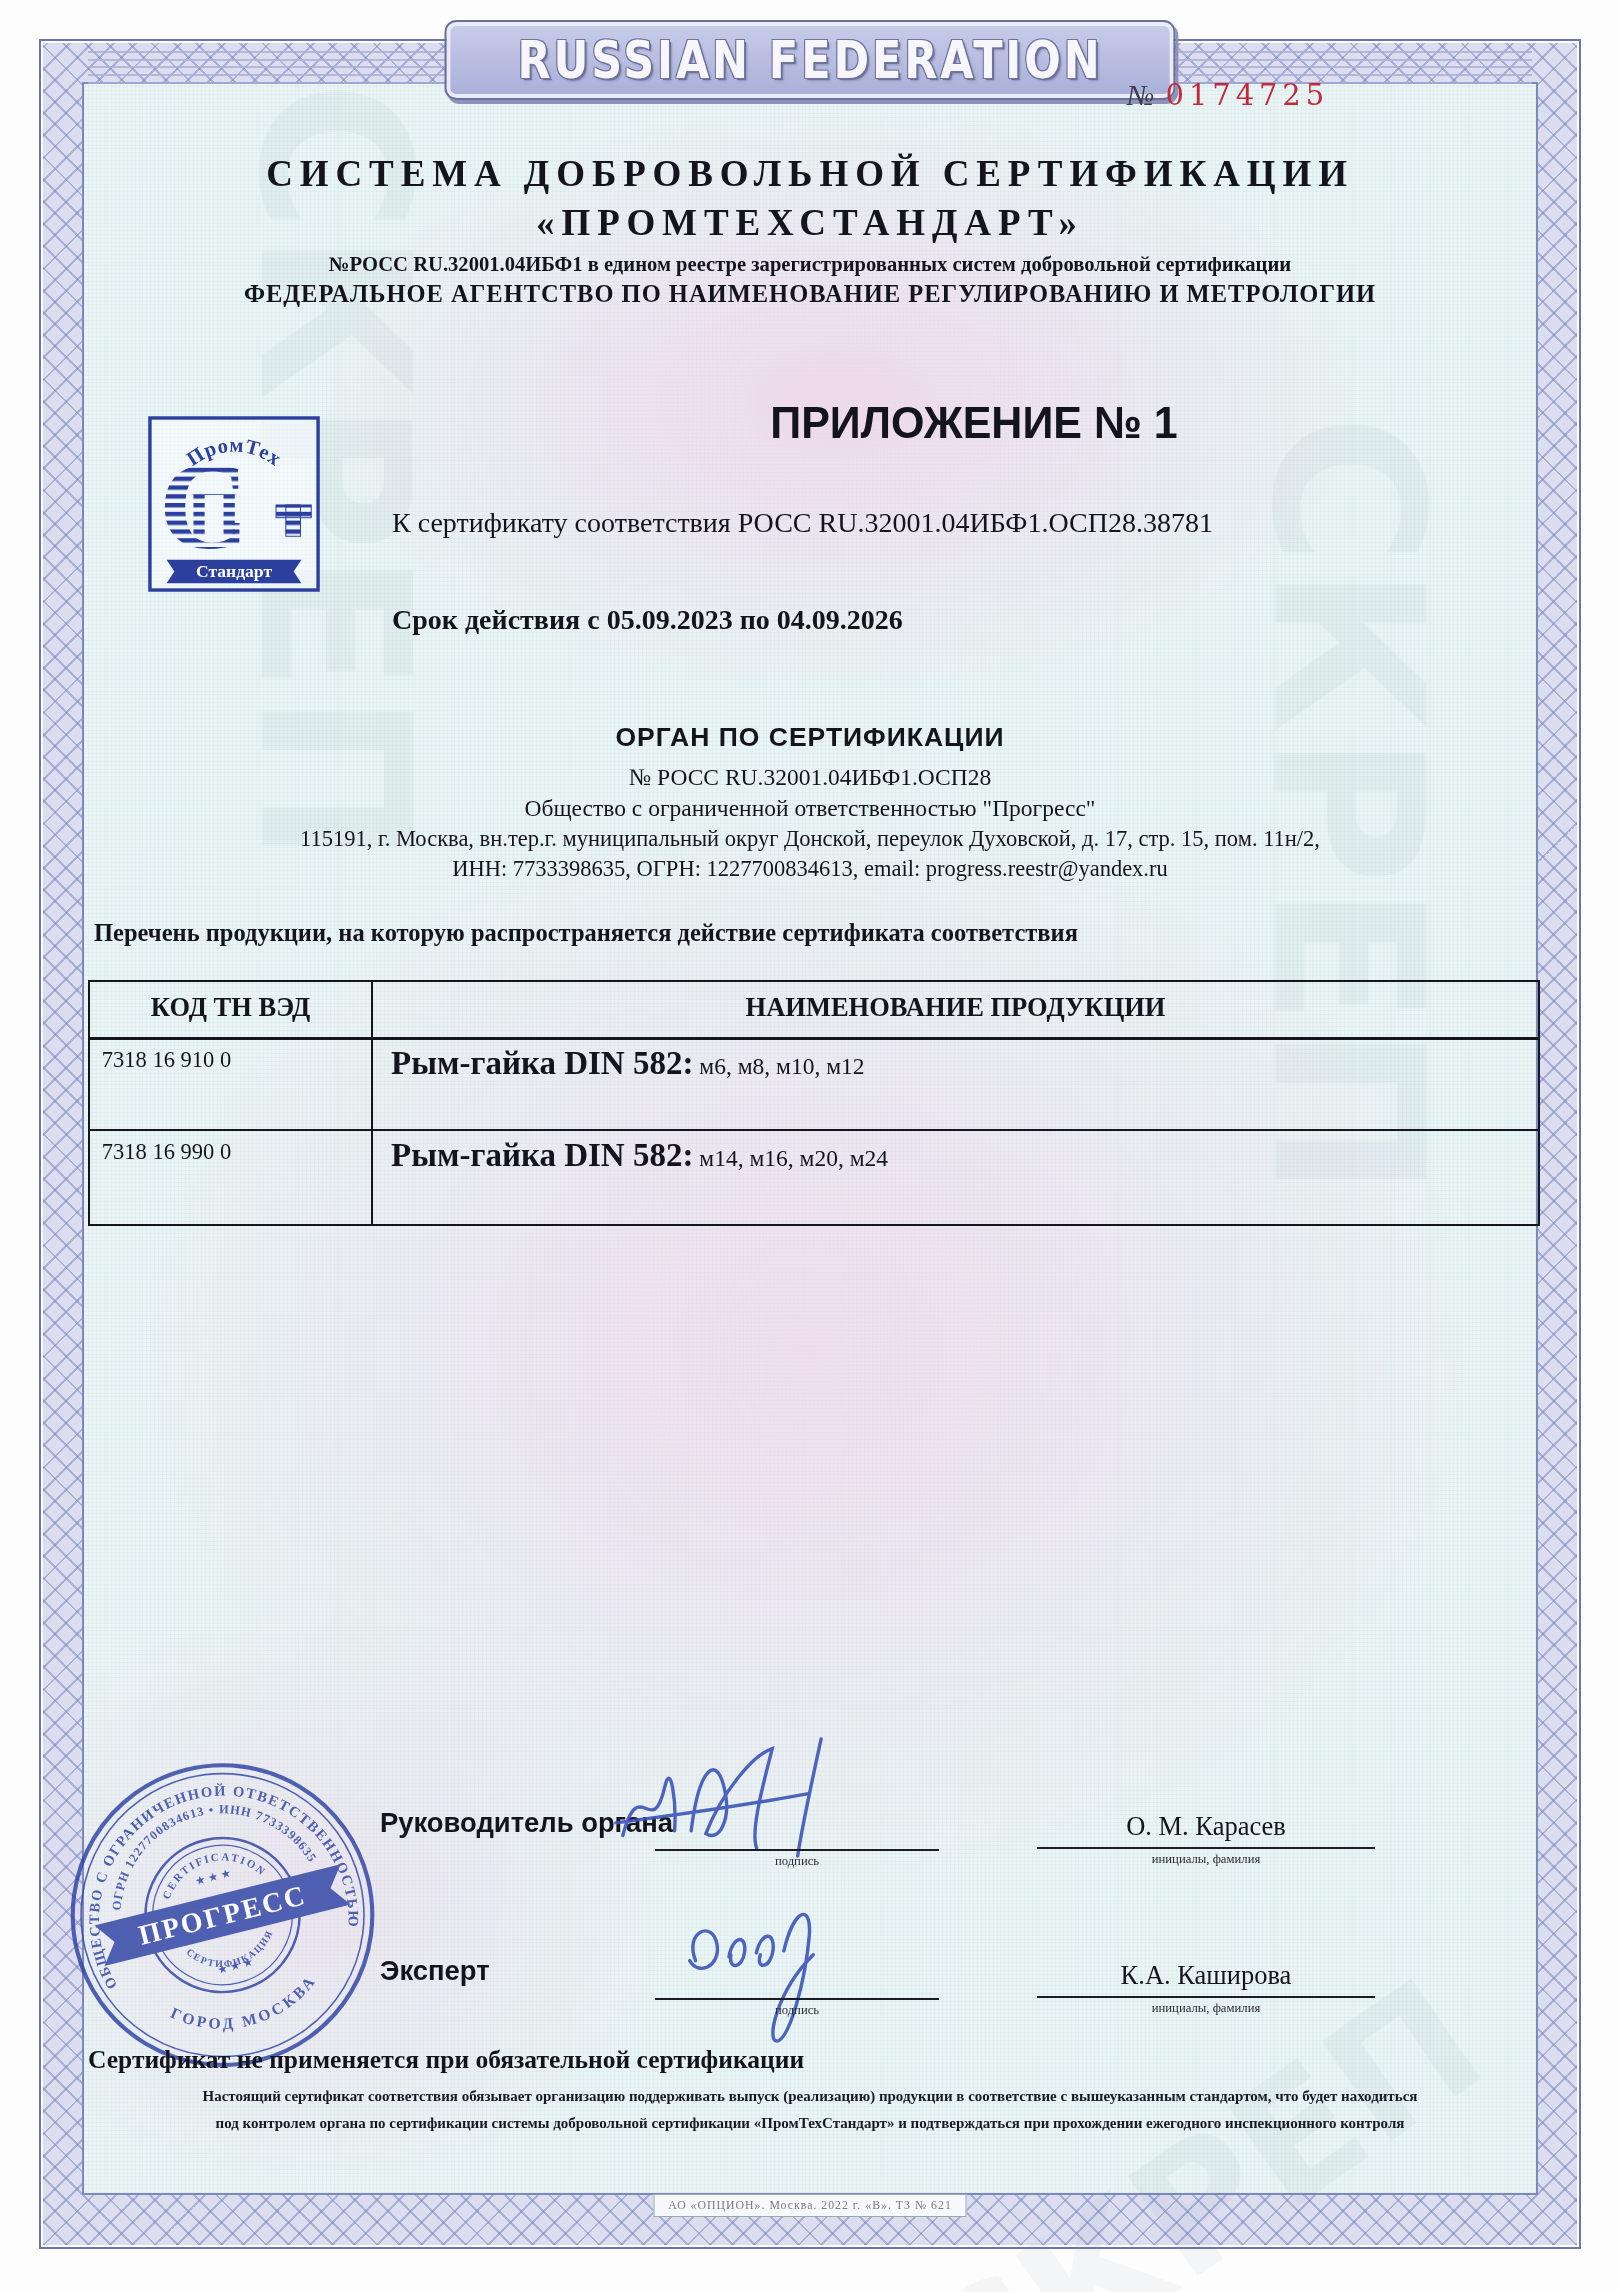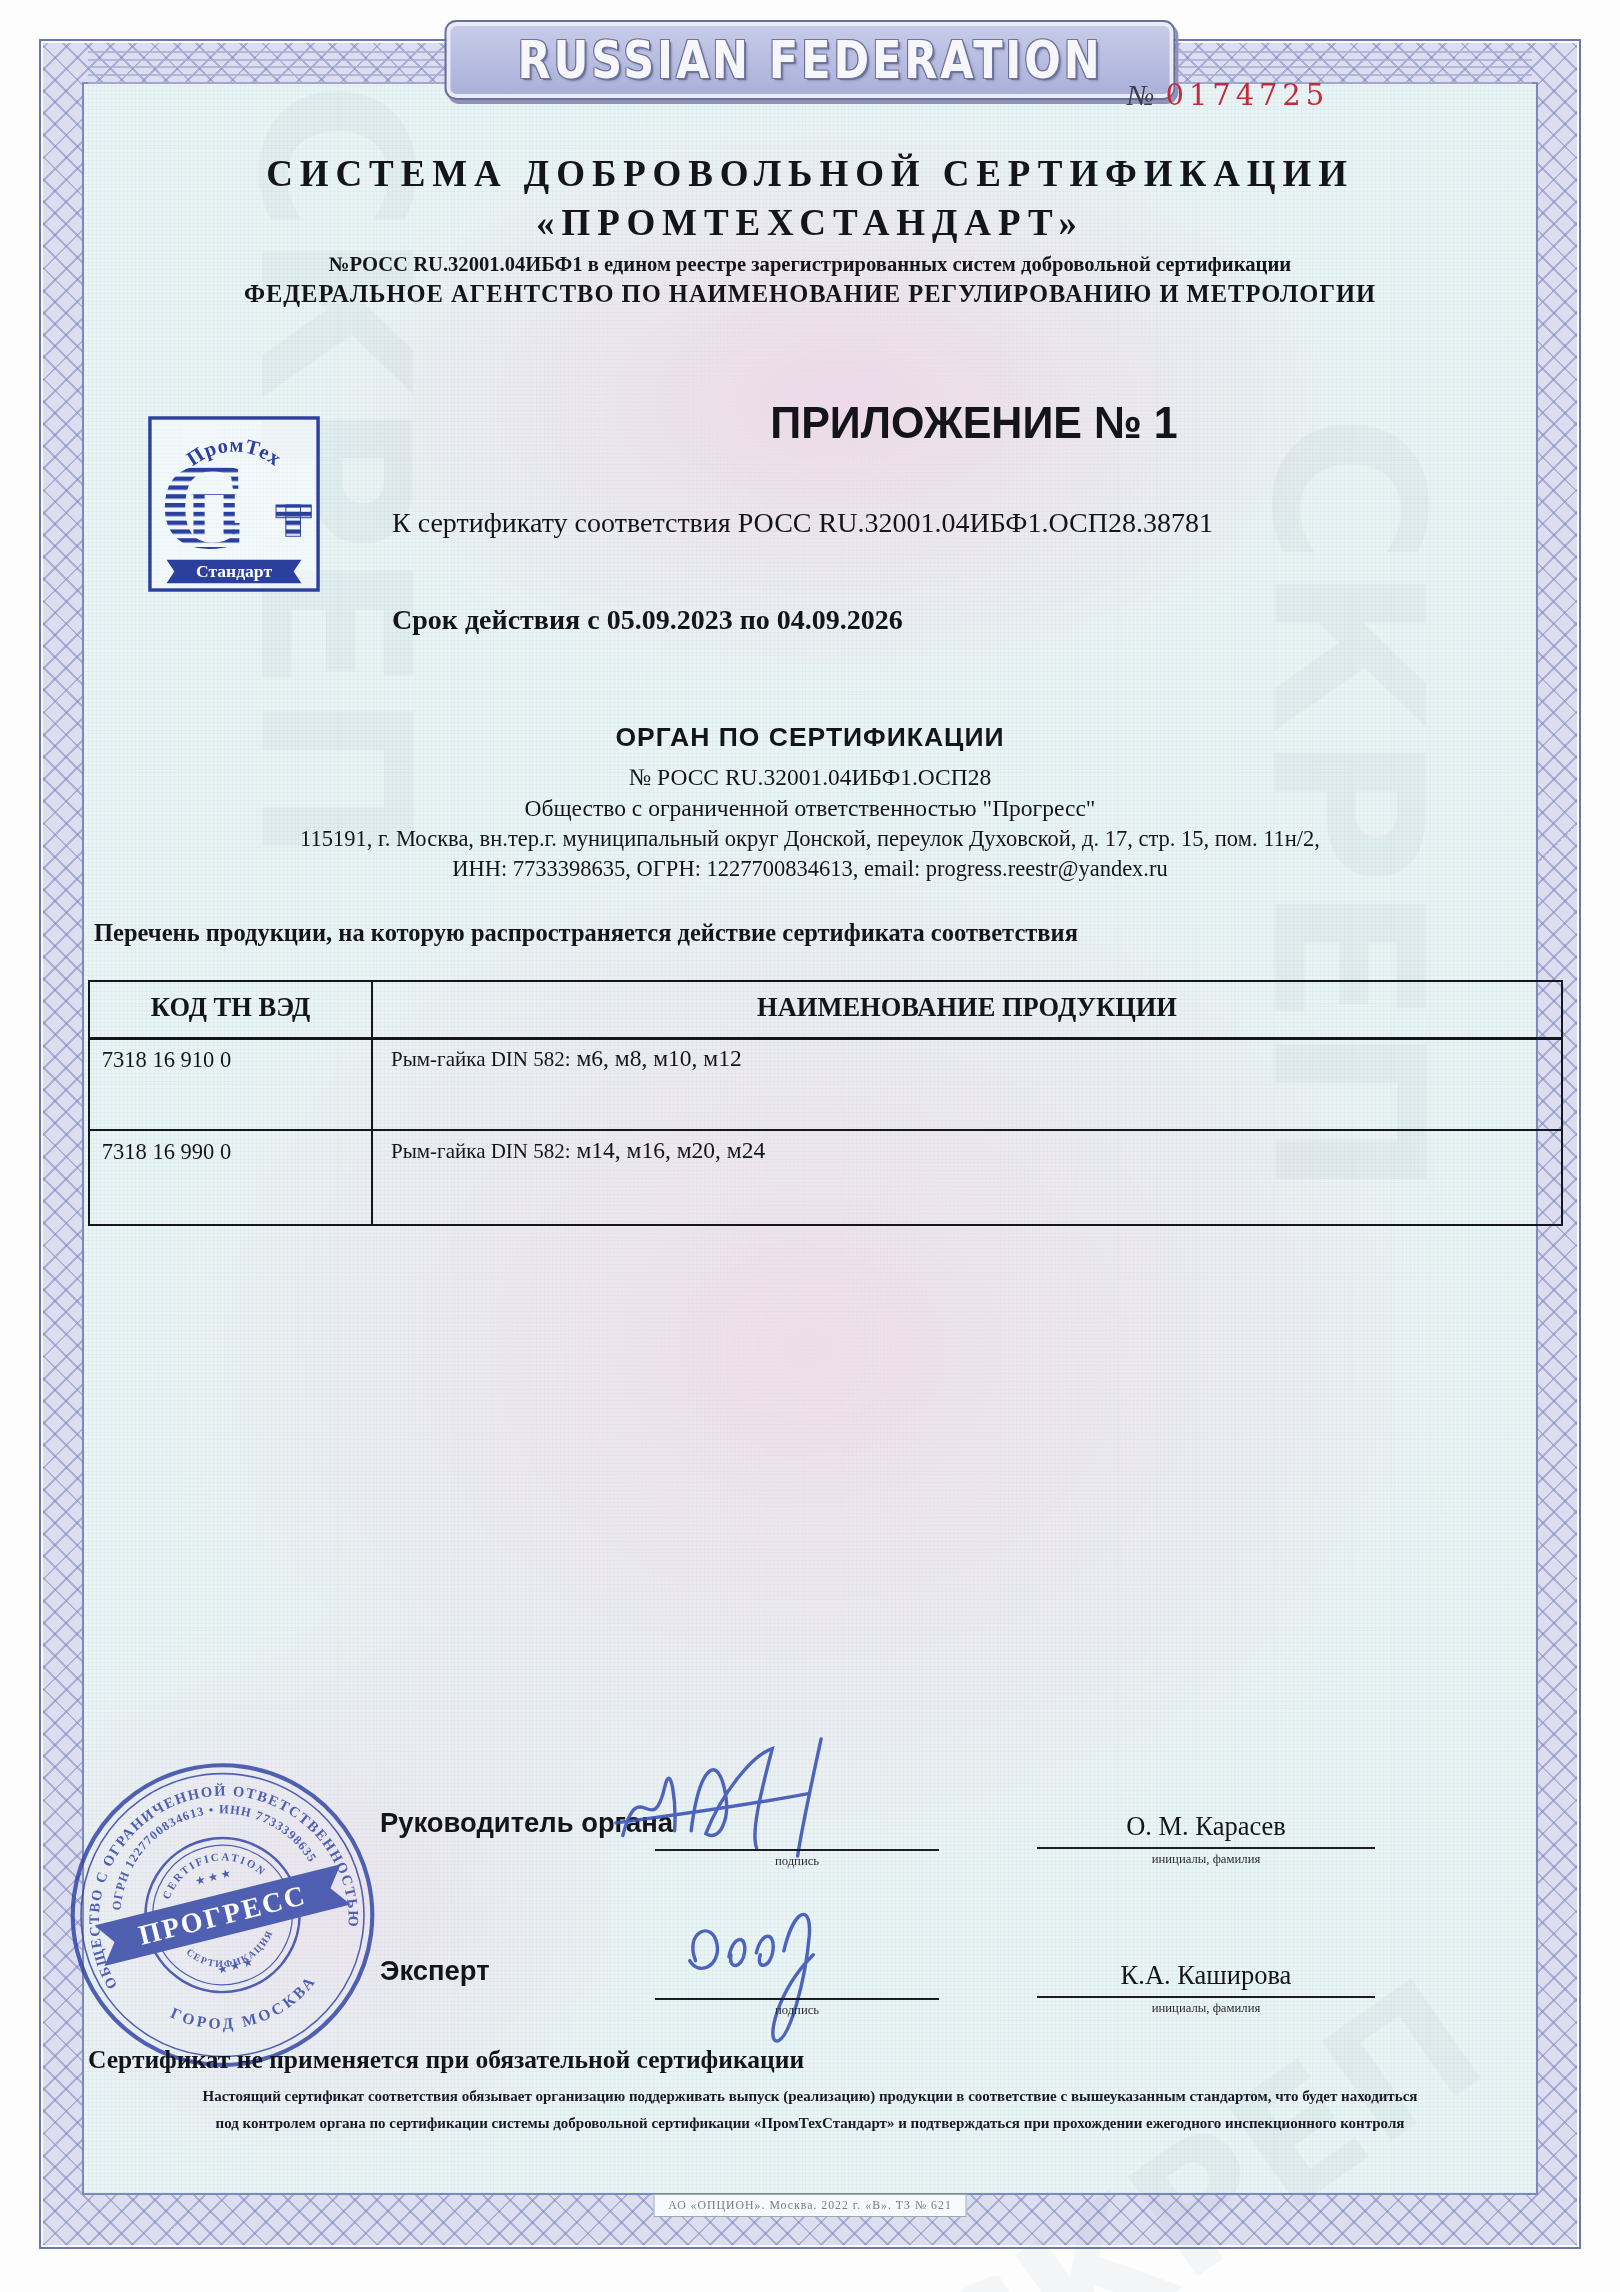--- a/index.html
+++ b/index.html
@@ -41,31 +41,31 @@
   .appx-title{position:absolute;left:421px;right:93px;top:398px;text-align:center;
       font-family:"Liberation Sans",sans-serif;font-weight:bold;font-size:43px;transform:scaleY(1.05);}
   .appx-line{position:absolute;left:392px;font-size:28px;}
   
   .org-head{position:absolute;left:88px;right:88px;top:722px;text-align:center;
       font-family:"Liberation Sans",sans-serif;font-weight:bold;font-size:26.5px;letter-spacing:1px;}
   .org-line{position:absolute;left:88px;right:88px;text-align:center;font-size:23.5px;}
   .org-line.small{font-size:22.5px;}
   
   .prod-caption{position:absolute;left:94px;top:919px;font-weight:bold;font-size:24.5px;}
-  .ptable{position:absolute;left:88px;top:980px;width:1448px;height:242px;border:2.9px solid #15151d;padding-left:23px;}
+  .ptable{position:absolute;left:88px;top:980px;width:1448px;height:242px;border:2.9px solid #15151d;}
   .ptable .vline{position:absolute;left:281px;top:0;bottom:0;width:2px;background:#15151d;}
   .ptable .hline1{position:absolute;left:0;right:0;top:55px;height:2.9px;background:#15151d;}
   .ptable .hline2{position:absolute;left:0;right:0;top:147px;height:2px;background:#15151d;}
   .ptable .th1{position:absolute;left:0;width:281px;top:9.8px;text-align:center;font-weight:bold;font-size:26.5px;}
   .ptable .th2{position:absolute;left:283px;right:0;top:9.8px;text-align:center;font-weight:bold;font-size:26.5px;}
   .ptable .code1{position:absolute;left:11.8px;top:65px;font-size:22.5px;}
   .ptable .code2{position:absolute;left:11.8px;top:157px;font-size:22.5px;}
   .ptable .name1{position:absolute;left:301px;top:63px;font-size:23.5px;}
   .ptable .name2{position:absolute;left:301px;top:155px;font-size:23.5px;}
-  .ptable .bold{font-weight:normal;font-size:21px;}
+  .ptable .bold{font-weight:bold;font-size:33px;}
   
   .logo{position:absolute;left:147px;top:415px;}
   
   .stamp{position:absolute;left:67px;top:1759px;transform:rotate(-14deg);opacity:.82;}
   
   .sig-label{position:absolute;left:380px;font-family:"Liberation Sans",sans-serif;font-weight:bold;font-size:27.4px;}
   .sig-line{position:absolute;height:2px;background:#1c1c24;}
   .sig-caption{position:absolute;text-align:center;font-size:12.7px;color:#2c2c34;}
   .sig-name{position:absolute;text-align:center;font-size:26.5px;}
   .sig-svg{position:absolute;}

